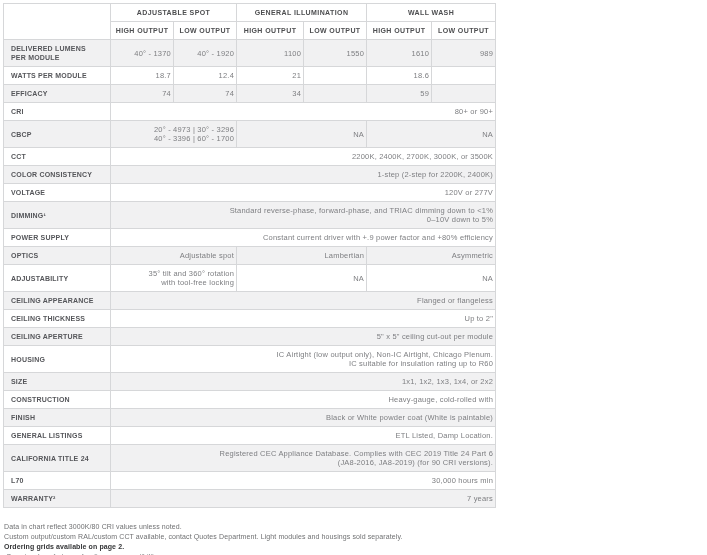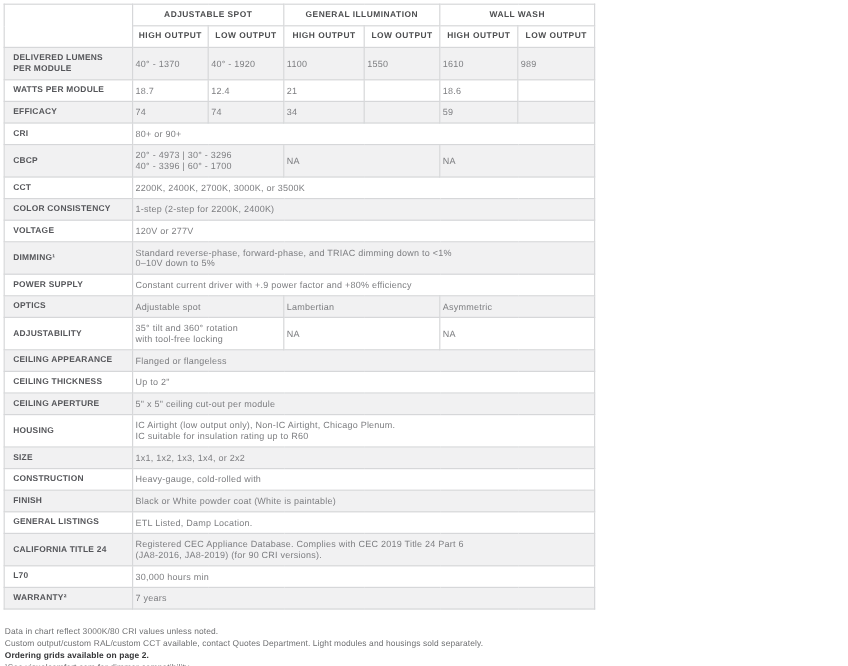--- a/index.html
+++ b/index.html
@@ -35,21 +35,21 @@
   th.corner{background:#ffffff;}
   tbody th.row-label{
     text-align:left;
     padding:4px 2px 4px 7px;
     color:var(--label-text);
     font-size:7px;font-weight:bold;letter-spacing:0.2px;
     line-height:9px;
     white-space:pre;
   }
   tbody td.cell{
-    text-align:left;
+    text-align:right;
     color:var(--value-text);
     font-size:7.5px;letter-spacing:0.2px;
     line-height:9px;
     white-space:pre-line;
     background:#ffffff;
   }
   tbody tr.stripe td.cell, tbody tr.stripe th.row-label{background:var(--stripe);}
   tbody tr:not(.stripe) th.row-label{background:#ffffff;}
   .footnotes{
     margin-top:14px;

